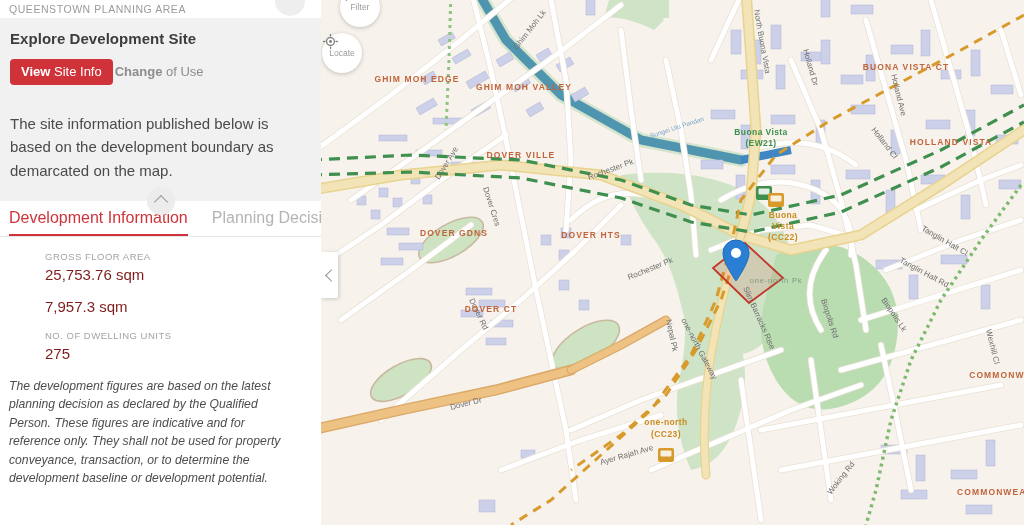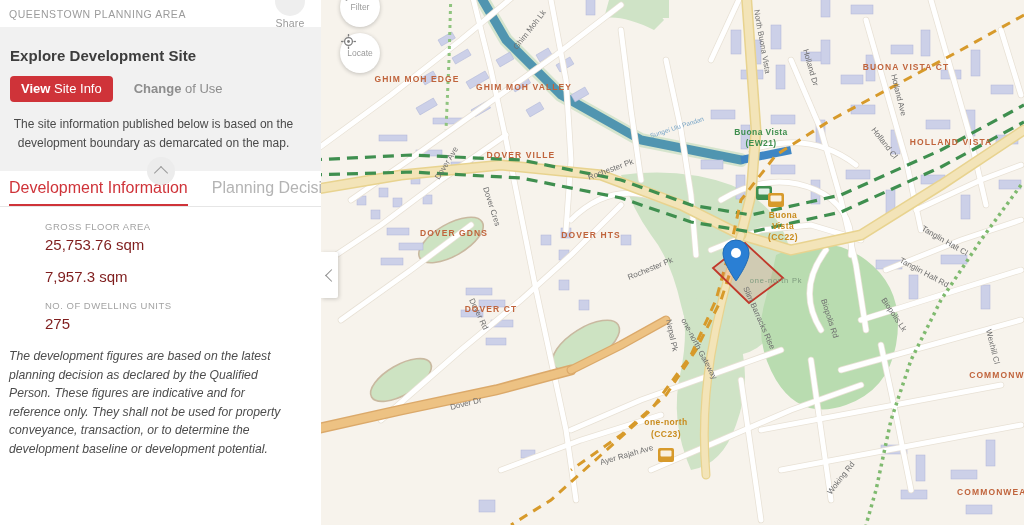--- a/index.html
+++ b/index.html
@@ -15,21 +15,21 @@
   #sidebar{
     position:relative;
     width:321px;height:525px;
     background:#ffffff;
     flex:0 0 321px;
     overflow:hidden;
     z-index:5;
   }
   .sb-topstrip{
     position:relative;
-    height:27px;
+    height:18px;
     background:#ffffff;
     display:flex;align-items:center;
     border-bottom:0;
   }
   .sb-planarea{
     font-size:10.5px;letter-spacing:.55px;
     color:#9b9b9b;
     padding-left:9px;
     white-space:nowrap;
     text-transform:uppercase;
@@ -42,47 +42,47 @@
     width:30px;height:30px;border-radius:50%;
     background:#eeeeee;margin:0 auto;
   }
   .share-label{
     font-size:10.5px;color:#9a9a9a;margin-top:1px;
     letter-spacing:.2px;
   }
 
   .sb-grayblock{
     background:#f1f1f1;
-    padding:20px 10px 2px 10px;
+    padding:12px 10px 2px 10px;
     position:relative;
   }
   .sb-title{
     font-size:15px;font-weight:bold;color:#3d3d3d;
     margin:0 0 12px 0;letter-spacing:.05px;
   }
-  .sb-actions{display:flex;align-items:center;gap:19px;margin-bottom:13px;}
+  .sb-actions{display:flex;align-items:center;gap:0;margin-bottom:27px;}
   .pill{
     font-size:13px;
     padding:6px 11px 7px 11px;
     border-radius:4px;
     white-space:nowrap;
     cursor:pointer;
     line-height:1;
   }
   .pill.active{background:#cf3339;color:#fff;}
   .pill.ghost{background:transparent;color:#a9a9a9;padding-left:2px;padding-right:2px;}
   .pill.ghost.dark{color:#8d8d8d;}
   .pill b{font-weight:bold;}
   .pill span.lt{font-weight:normal;}
   .pill.active b{color:#fff;}
   .pill.active span.lt{color:#fff;}
 
   .sb-desc{
-    font-size:12px;color:#4a4a4a;line-height:1.55;
-    margin:0 0 17px 0;padding-right:14px;text-align:center;
+    font-size:15px;color:#4a4a4a;line-height:1.55;
+    margin:0 0 17px 0;padding-right:14px;
   }
   .collapse-btn{
     position:absolute;left:50%;transform:translateX(-50%);
     bottom:-14px;
     width:28px;height:28px;border-radius:50%;
     background:#ececec;
     display:flex;align-items:center;justify-content:center;
     cursor:pointer;z-index:3;
   }
   .chev-up{
@@ -134,21 +134,21 @@
     width:40px;height:40px;border-radius:50%;
     background:#fff;
     box-shadow:0 1px 4px rgba(0,0,0,.22);
     display:flex;flex-direction:column;align-items:center;justify-content:center;
     cursor:pointer;z-index:20;
   }
   .mapctl .ctl-label{
     font-size:8.5px;color:#9a9a9a;margin-top:0px;line-height:1;
   }
   #ctl-filter{left:19px;top:-13px;}
-  #ctl-locate{left:19px;top:33px;}
+  #ctl-locate{left:1px;top:33px;}
 
   .panel-toggle{
     position:absolute;left:0;top:252px;
     width:17px;height:46px;
     background:#fff;
     box-shadow:1px 1px 4px rgba(0,0,0,.18);
     border-radius:0 2px 2px 0;
     display:flex;align-items:center;justify-content:center;
     cursor:pointer;z-index:20;
   }

